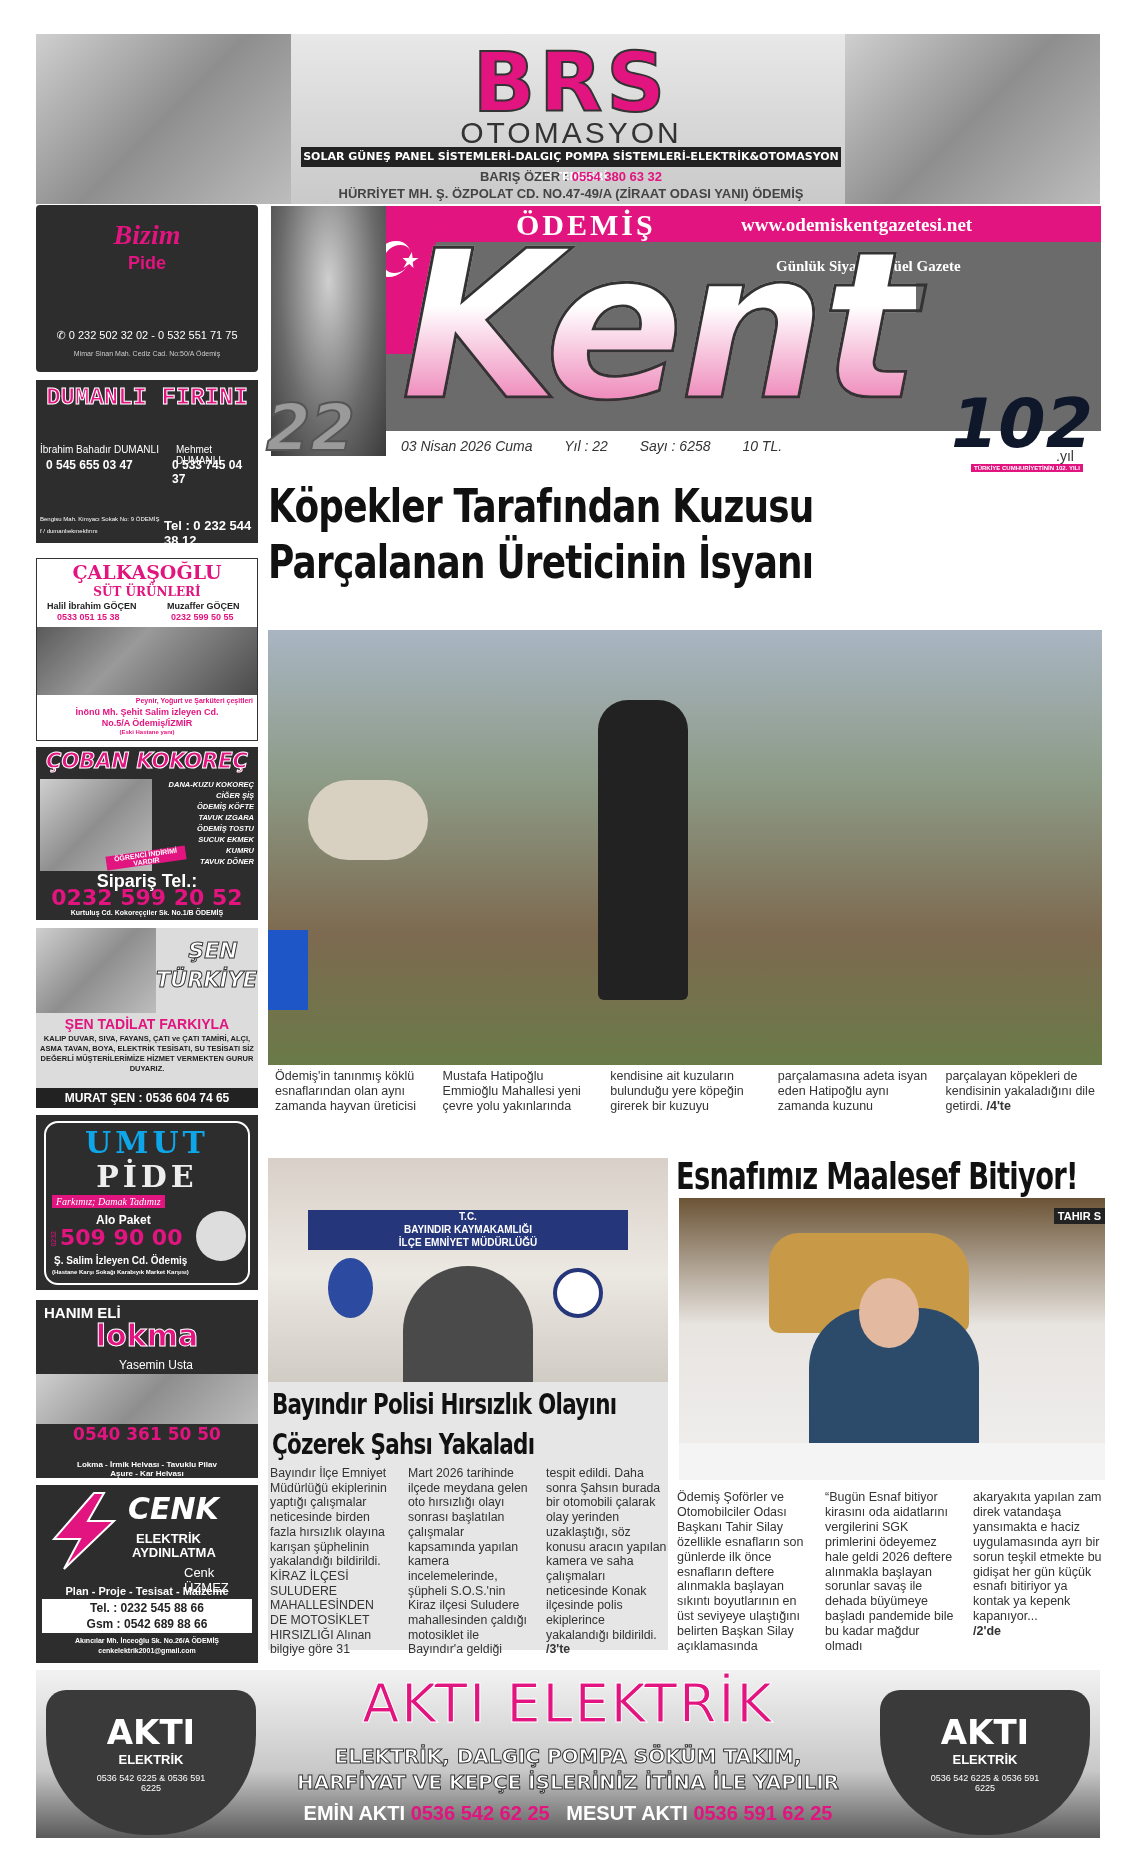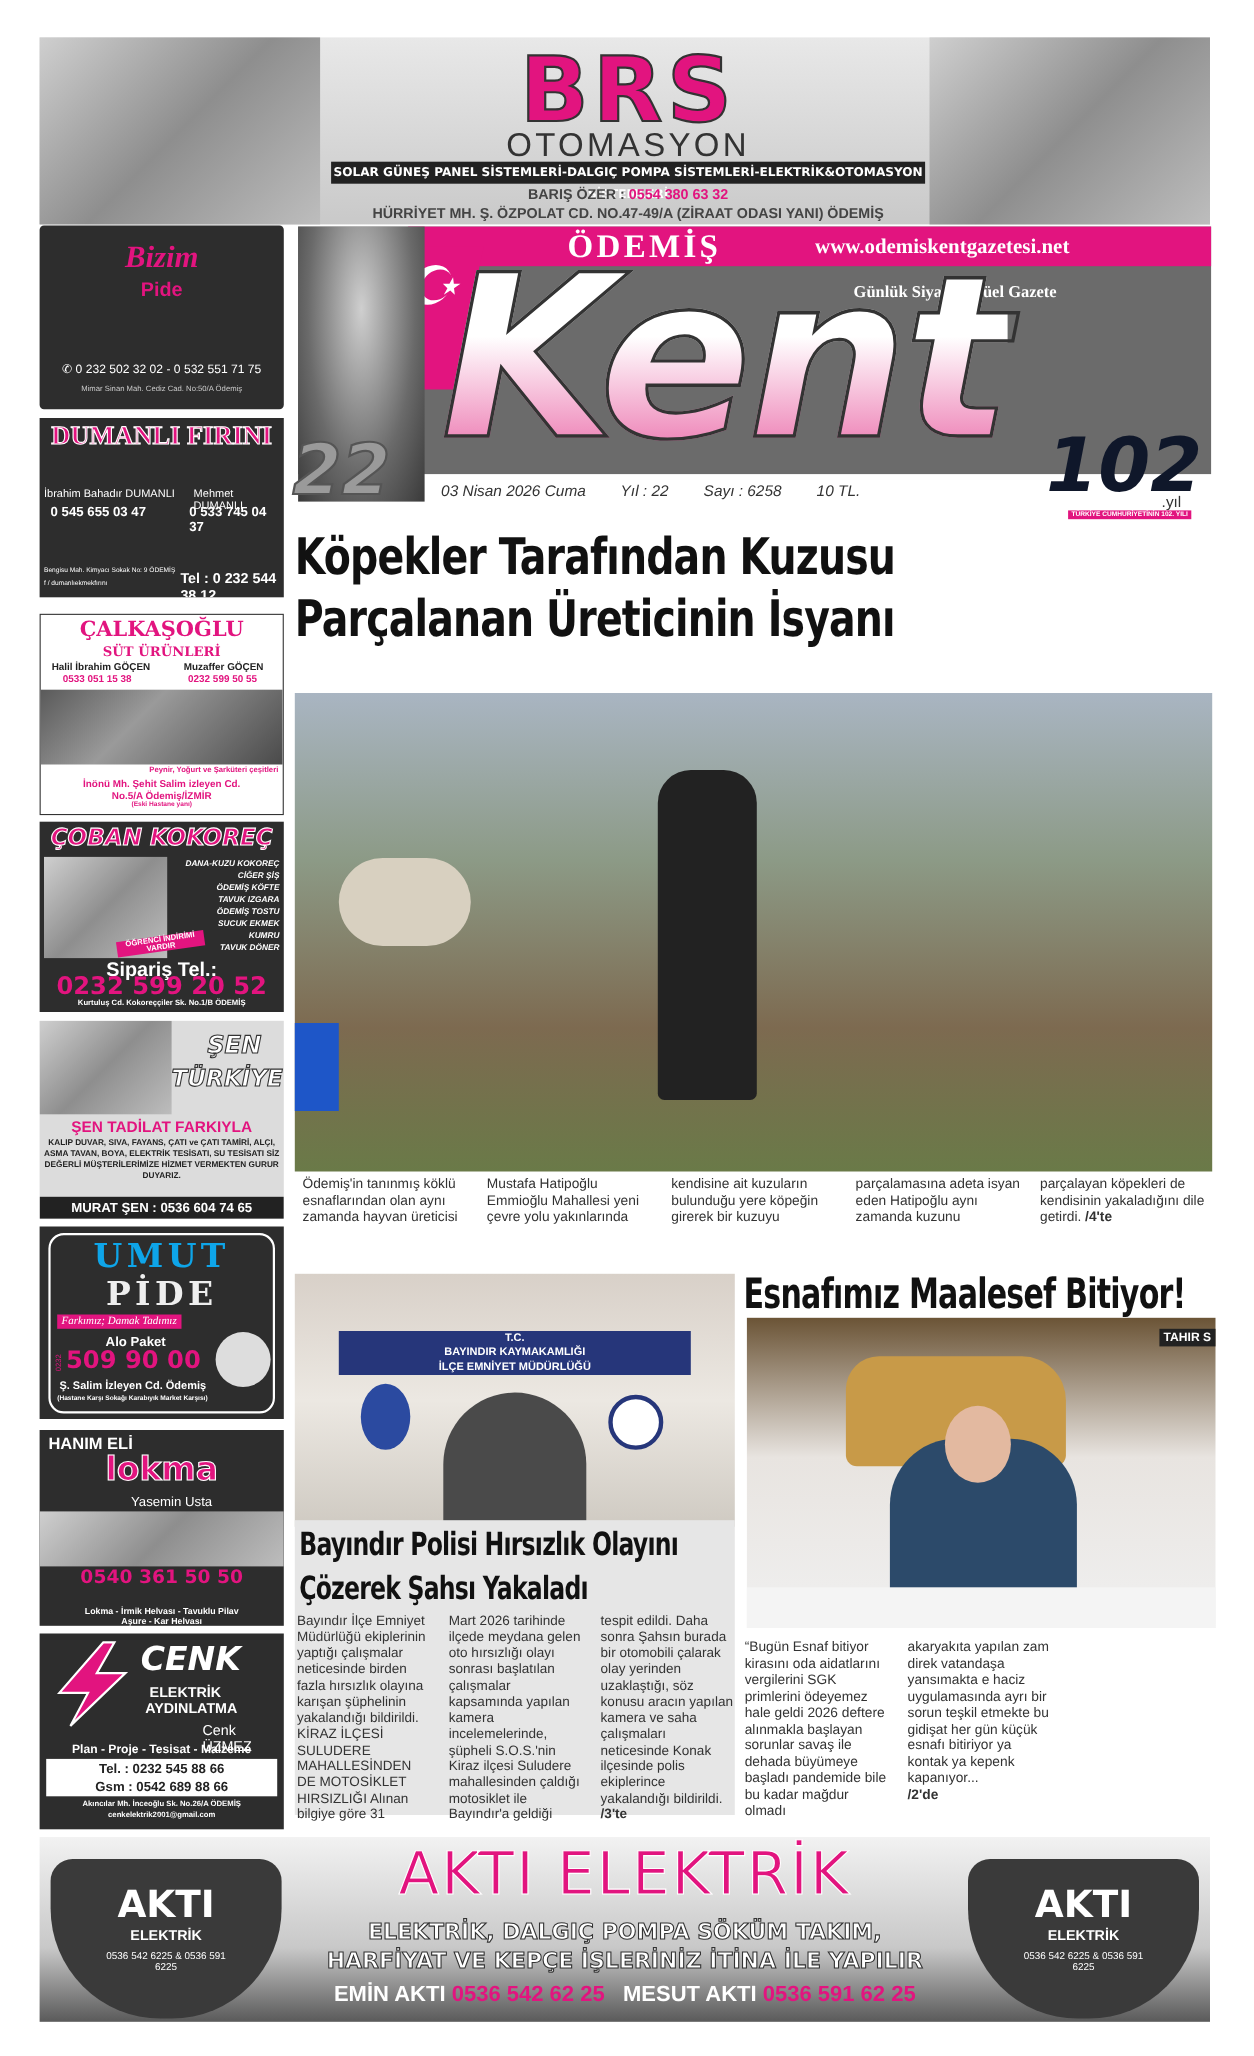--- a/index.html
+++ b/index.html
@@ -91,21 +91,21 @@
 </div>
 
 <div class="abs ad ad-dark" style="top:205px;height:167px;border-radius:4px;">
   <div class="t" style="top:14px;font-family:'Liberation Serif',serif;font-style:italic;font-weight:bold;font-size:28px;color:#e2147f;">Bizim</div>
   <div class="t" style="top:48px;font-weight:bold;font-size:18px;color:#e2147f;">Pide</div>
   <div class="t" style="top:124px;font-size:11px;color:#fff;"><span>✆ </span><span>0 232 502 32 02 - 0 532 551 71 75</span></div>
   <div class="t" style="top:145px;font-size:7px;color:#ccc;">Mimar Sinan Mah. Cediz Cad. No:50/A Ödemiş</div>
 </div>
 
 <div class="abs ad ad-dark photo" style="top:380px;height:163px;">
-  <div class="t" style="top:4px;font-family:Liberation Serif, serif;font-weight:bold;font-size:24px;color:#e2147f;-webkit-text-stroke:1px #fff;">DUMANLI FIRINI</div>
+  <div class="t" style="top:4px;font-family:Liberation Mono, monospace;font-weight:bold;font-size:24px;color:#e2147f;-webkit-text-stroke:1px #fff;">DUMANLI FIRINI</div>
   <div class="abs" style="left:4px;top:64px;font-size:10px;color:#fff;">İbrahim Bahadır DUMANLI</div>
   <div class="abs" style="left:10px;top:78px;font-size:12px;font-weight:bold;color:#fff;">0 545 655 03 47</div>
   <div class="abs" style="left:140px;top:64px;font-size:10px;color:#fff;">Mehmet DUMANLI</div>
   <div class="abs" style="left:136px;top:78px;font-size:12px;font-weight:bold;color:#fff;">0 533 745 04 37</div>
   <div class="abs" style="left:4px;top:136px;font-size:6px;color:#fff;">Bengisu Mah. Kimyacı Sokak No: 9 ÖDEMİŞ</div>
   <div class="abs" style="left:4px;top:148px;font-size:6px;color:#fff;">f / dumanlıekmekfırını</div>
   <div class="abs" style="left:128px;top:138px;font-size:13px;font-weight:bold;color:#fff;">Tel : 0 232 544 38 12</div>
 </div>
 
 <div class="abs ad ad-light" style="top:558px;height:183px;background:#fff;">
@@ -233,20 +233,21 @@
 
 <div class="abs headline" style="left:676px;top:1154px;font-size:38px;line-height:44px;transform:scaleX(0.72);white-space:nowrap;">Esnafımız Maalesef Bitiyor!</div>
 <div class="abs" style="left:679px;top:1198px;width:426px;height:282px;background:linear-gradient(180deg,#6b5436 0%,#e8e4e0 45%,#f0f0f0 100%);">
   <div class="abs" style="left:90px;top:35px;width:200px;height:100px;background:#c89a48;border-radius:30px 40px 10px 10px;"></div>
   <div class="abs" style="left:130px;top:110px;width:170px;height:140px;background:#2c4a6a;border-radius:60px 60px 0 0;"></div>
   <div class="abs" style="left:180px;top:80px;width:60px;height:70px;border-radius:50%;background:#e3b9a0;"></div>
   <div class="abs" style="right:0;top:10px;background:#222;color:#fff;font-weight:bold;font-size:11px;padding:2px 4px;">TAHIR S</div>
   <div class="abs" style="left:0;top:245px;width:426px;height:37px;background:#f4f4f4;"></div>
 </div>
 <div class="abs col-text" style="left:677px;top:1490px;width:430px;display:flex;gap:16px;font-size:12.5px;line-height:14.9px;">
+  <div style="width:132px;">Ödemiş Şoförler ve Otomobilciler Odası Başkanı  Tahir Silay özellikle esnafların son günlerde ilk önce esnafların deftere alınmakla başlayan sıkıntı boyutlarının en üst seviyeye ulaştığını belirten Başkan Silay açıklamasında</div>
   <div style="width:132px;">“Bugün Esnaf bitiyor kirasını oda aidatlarını vergilerini SGK primlerini ödeyemez hale geldi 2026 deftere alınmakla başlayan sorunlar savaş ile dehada büyümeye başladı pandemide  bile bu kadar mağdur olmadı</div>
   <div style="width:132px;"><span>akaryakıta yapılan zam direk vatandaşa yansımakta  e haciz uygulamasında ayrı bir sorun teşkil etmekte bu gidişat her gün küçük esnafı bitiriyor ya kontak ya kepenk kapanıyor...</span><br><b>/2'de</b></div>
 </div>
 
 <div class="abs" style="left:36px;top:1670px;width:1064px;height:168px;background:linear-gradient(180deg,#f2f2f2,#c8c8c8 60%,#5a5a5a);">
   <div class="abs" style="left:10px;top:20px;width:210px;height:145px;background:#3a3a3a;border-radius:20px 20px 100px 100px;color:#fff;text-align:center;">
     <div style="font-family:'DejaVu Sans',sans-serif;font-weight:bold;font-size:34px;margin-top:22px;">AKTI</div>
     <div style="font-weight:bold;font-size:13px;">ELEKTRİK</div>
     <div style="font-size:9px;margin:6px 40px 0;">0536 542 6225 &amp; 0536 591 6225</div>
   </div>

